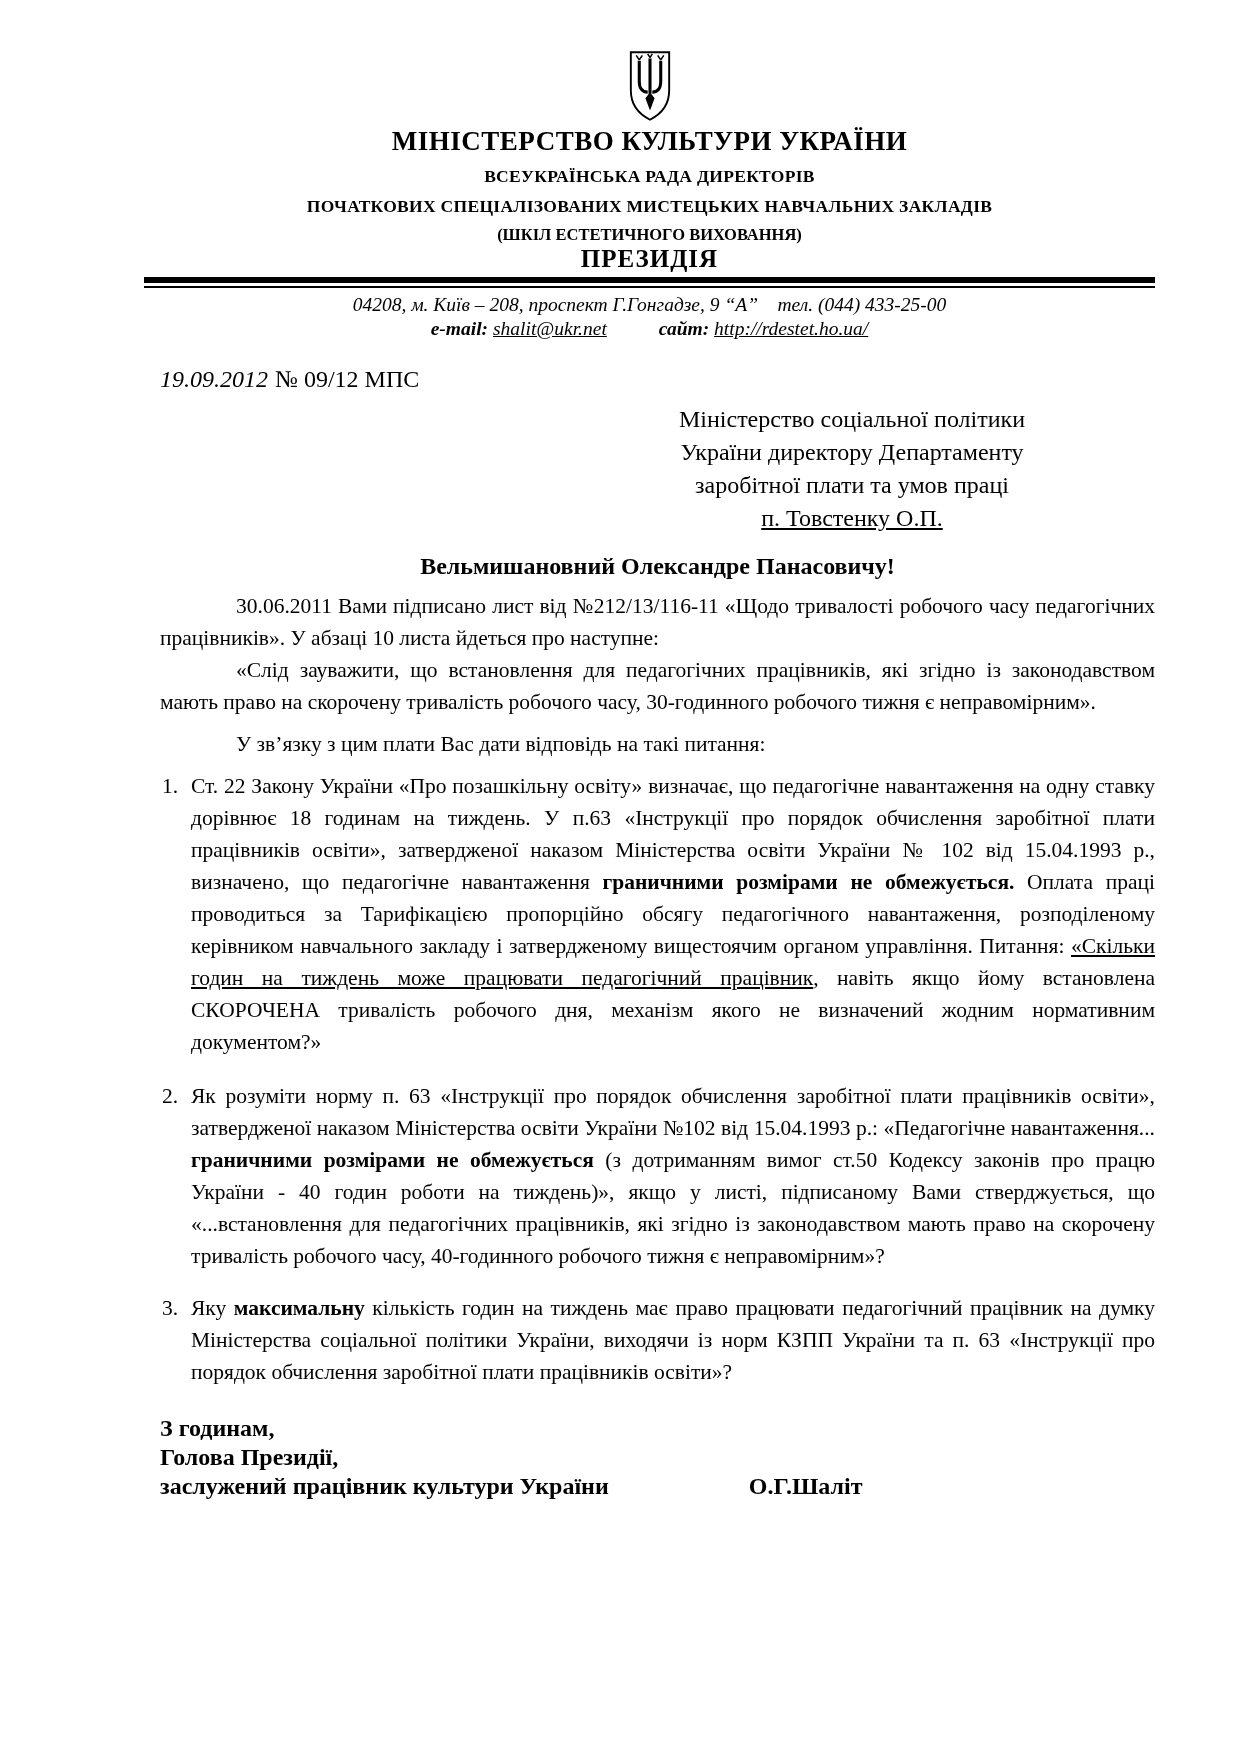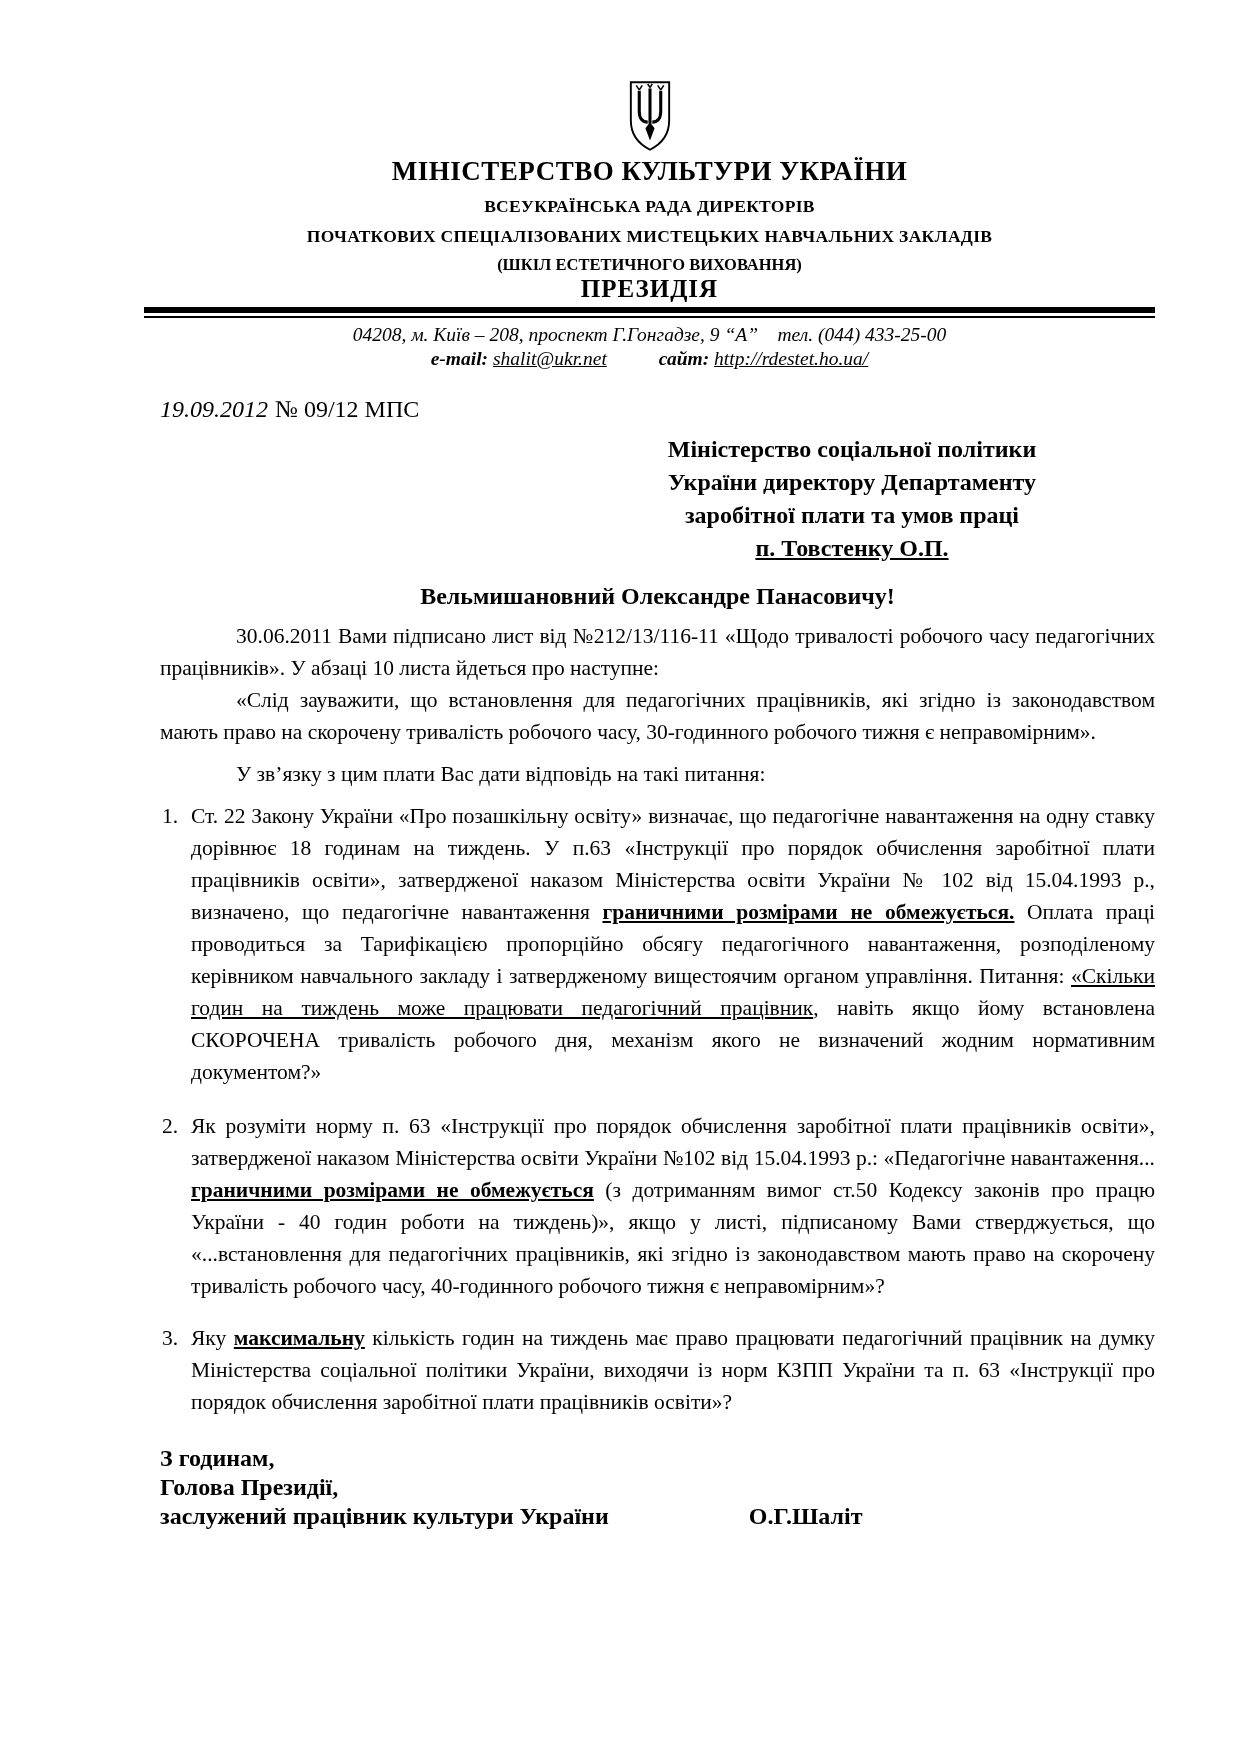--- a/index.html
+++ b/index.html
@@ -3,51 +3,51 @@
 <meta charset="utf-8">
 <style>
   html,body { margin:0; padding:0; background:#ffffff; }
   .page {
     position:relative; width:1240px; height:1754px; margin:0 auto;
     background:#ffffff; color:#000000;
     font-family:"Liberation Serif", serif;
     overflow:hidden;
   }
   
-  .letterhead { margin:0 85px 0 144px; padding-top:80px; text-align:center; }
+  .letterhead { margin:0 85px 0 144px; padding-top:50px; text-align:center; }
   .emblem { display:block; margin:0 auto; width:46px; height:72px; }
   .org-title { font-size:27px; font-weight:700; margin-top:4px; letter-spacing:0.5px; }
   .org-sub  { font-size:17.5px; font-weight:700; margin-top:9px; letter-spacing:0.3px; }
   .org-note { font-size:16.5px; font-weight:700; margin-top:8px; }
   .presidium { font-size:25px; font-weight:700; letter-spacing:1px; margin-top:0; }
   .rule { margin-top:4px; height:3px; border-top:6px solid #000; border-bottom:2px solid #000; }
   .address { font-style:italic; font-size:19.5px; margin-top:6px; }
   .contacts { font-style:italic; font-size:19.5px; margin-top:2px; }
   .contacts .lbl { font-weight:700; }
   .contacts .lbl-gap { margin-left:52px; }
   .link { color:#000000; text-decoration:underline; cursor:pointer; }
   
   .ref-line { margin:26px 0 0 160px; font-size:24px; }
   .ref-date { font-style:italic; }
   .ref-num { margin-left:7px; }
   
   .recipient { width:520px; margin:10px 0 0 592px; text-align:center;
-               font-weight:700; font-size:24px; line-height:33px; }
+               font-weight:400; font-size:24px; line-height:33px; }
   .u { text-decoration:underline; }
   
   .salutation { margin:18px 0 0 160px; width:995px; text-align:center;
                 font-weight:700; font-size:24px; }
   .letter-body { margin:10px 0 0 160px; width:995px;
                  font-size:21.5px; line-height:32px; text-align:justify; }
   .letter-body p { margin:0; text-indent:76px; }
   .letter-body p.gap-top { margin-top:10px; }
   .q-item { position:relative; padding-left:31px; text-align:justify; }
   .q-item .num { position:absolute; left:2px; top:0; }
   .mt10 { margin-top:10px; } .mt22 { margin-top:22px; } .mt20 { margin-top:20px; }
-  .bu { font-weight:700; text-decoration:underline; }
+  .bu { font-weight:700; }
   
   .signature { margin:26px 0 0 160px; font-weight:700; font-size:24px; line-height:29px; }
   .sig-name { margin-left:140px; }
 </style>
 </head>
 <body>
 
 <div class="page">
 
   <header class="letterhead">

